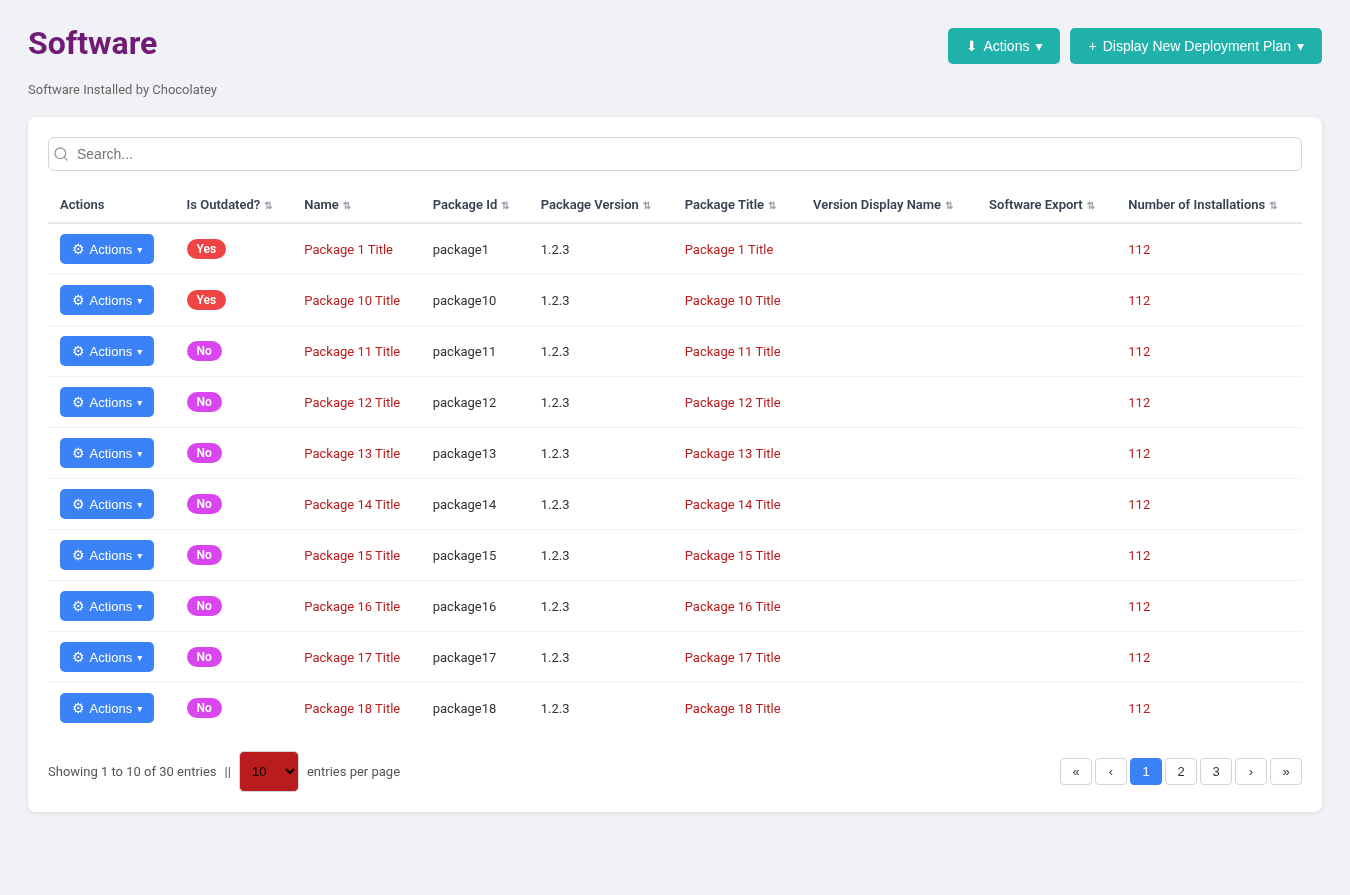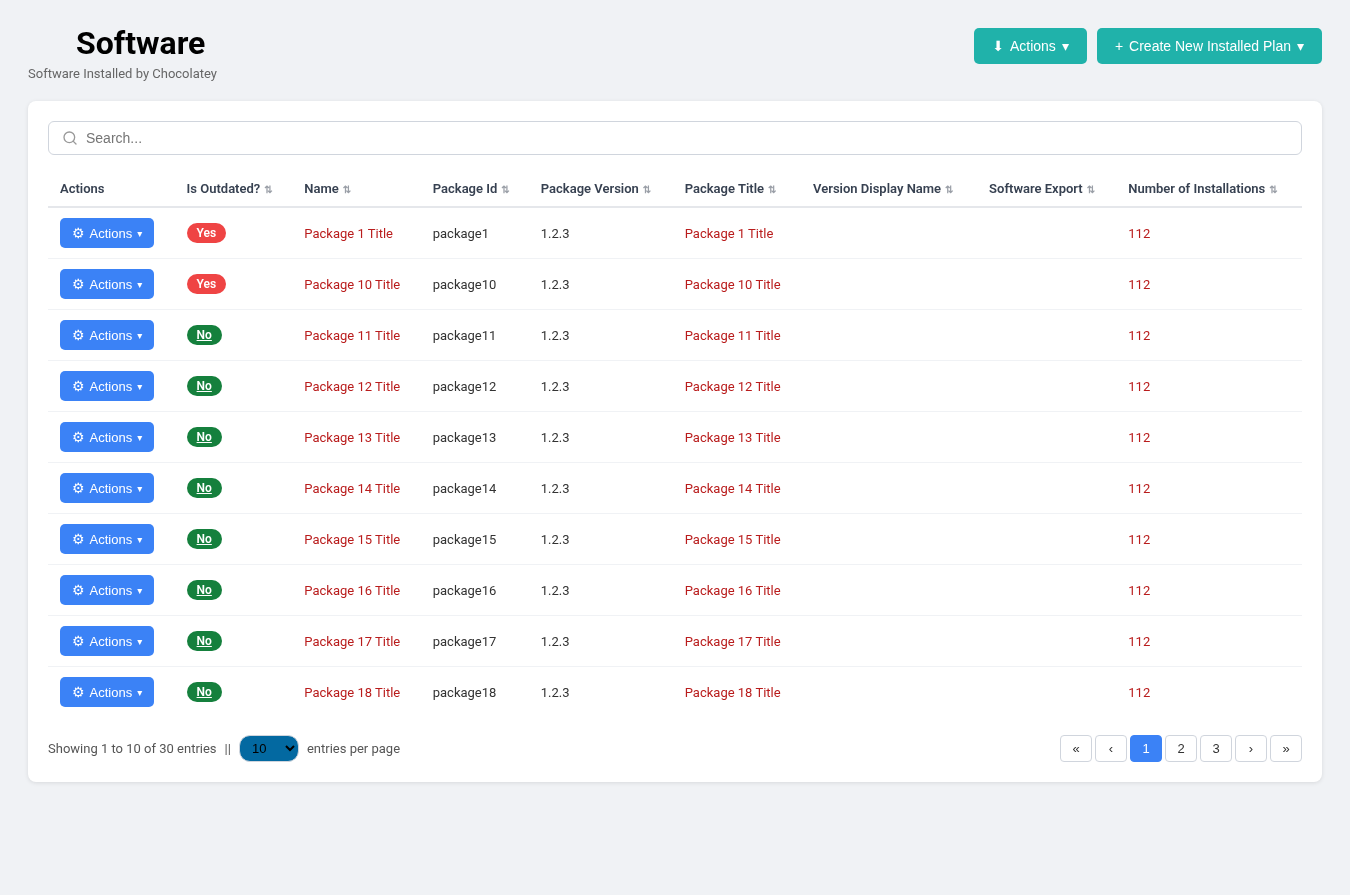--- a/index.html
+++ b/index.html
@@ -16,28 +16,27 @@
     }
     .header {
       display: flex;
       align-items: flex-start;
       justify-content: space-between;
       margin-bottom: 20px;
     }
     .header-left h1 {
       font-size: 32px;
       font-weight: 700;
-      color: #000000;
+      color: #701a75;
       line-height: 1.2;
-      margin-left: 48px;
     }
     .header-left .subtitle {
       font-size: 13px;
       color: #666;
-      margin-top: 4px;
+      margin-top: 20px;
     }
     .header-right {
       display: flex;
       gap: 10px;
       align-items: center;
       padding-top: 4px;
     }
     .btn-export {
       background: #20b2aa;
       color: #fff;
@@ -71,21 +70,21 @@
       padding: 20px;
     }
     .search-container {
       margin-bottom: 16px;
     }
     .search-wrapper {
       display: flex;
       align-items: center;
       border: 1px solid #d0d5dd;
       border-radius: 6px;
-      padding: 8px 13px;
+      padding: 8px 4px;
       gap: 8px;
       background: #fff;
     }
     .search-icon-wrap {
       color: #999;
       display: flex;
       align-items: center;
     }
     .search-input {
       border: none;
@@ -148,21 +147,21 @@
     }
     .badge {
       display: inline-block;
       border-radius: 10px;
       padding: 3px 10px;
       font-size: 12px;
       font-weight: 600;
       color: #fff;
     }
     .badge-yes { background: #ef4444; }
-    .badge-no { background: #15803d; text-decoration: underline; }
+    .badge-no { background: #d946ef; }
     .link-text {
       color: #b91c1c;
       cursor: pointer;
       text-decoration: none;
     }
     .number-text { color: #b91c1c; }
     .footer {
       display: flex;
       align-items: center;
       justify-content: space-between;
@@ -173,25 +172,25 @@
     .footer-info {
       font-size: 13px;
       color: #555;
       display: flex;
       align-items: center;
       gap: 8px;
       justify-content: space-between;
     }
     .per-page-select {
       border: 1px solid #d0d5dd;
-      border-radius: 11px;
-      padding: 4px 8px;
+      border-radius: 5px;
+      padding: 11px 8px;
       font-size: 13px;
       cursor: pointer;
-      background: #0369a1;
+      background: #b91c1c;
     }
     .pagination {
       display: flex;
       gap: 3px;
       align-items: center;
     }
     .page-btn {
       border: 1px solid #d0d5dd;
       background: #fff;
       color: #333;
@@ -221,21 +220,21 @@
       <div class="subtitle">Software Installed by Chocolatey</div>
     </div>
     <div class="header-right">
       <button class="btn-export">
         <span>⬇</span>
         <span>Actions</span>
         <span>▾</span>
       </button>
       <button class="btn-create">
         <span>+</span>
-        <span>Create New Installed Plan</span>
+        <span>Display New Deployment Plan</span>
         <span>▾</span>
       </button>
     </div>
   </div>
 
   <div class="card">
 
     <div class="search-container">
       <div class="search-wrapper">
         <span class="search-icon-wrap">

